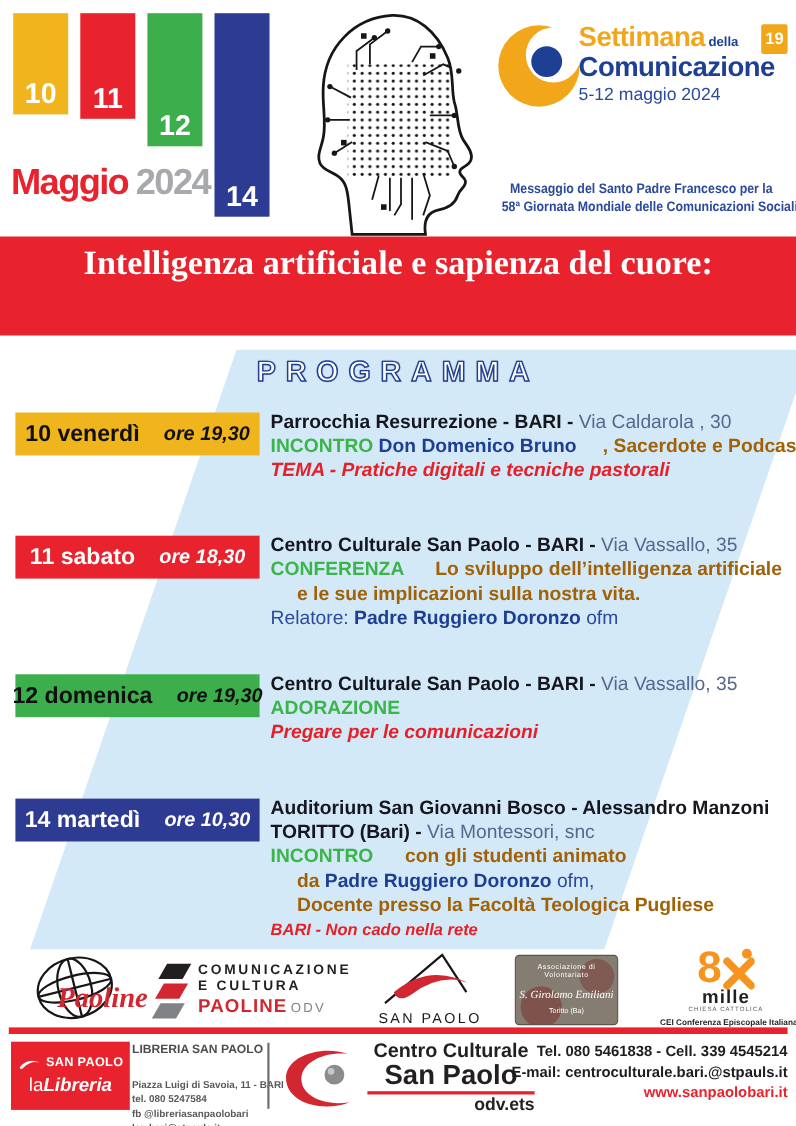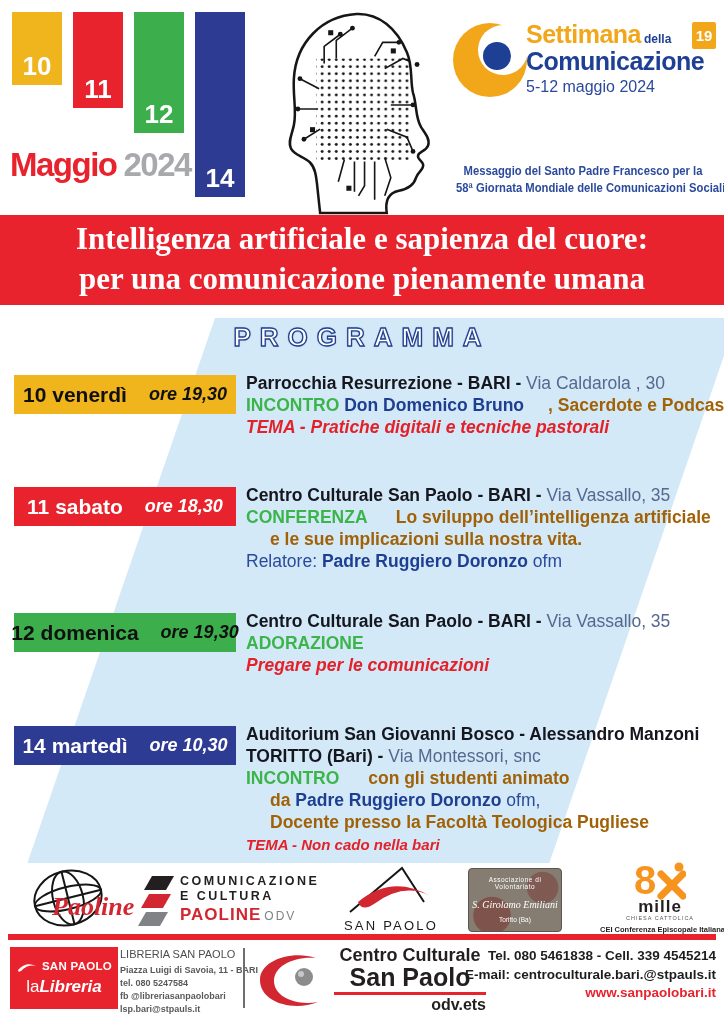--- a/index.html
+++ b/index.html
@@ -104,21 +104,21 @@
   
   .lib-box { position:absolute; left:10px; top:947px; width:108px; height:62px; background:#E8232D;
              color:#fff; display:flex; flex-direction:column; align-items:center; justify-content:center; gap:4px; }
   .lib-row1 { display:flex; align-items:center; gap:4px; }
   .lib-brand { font-size:11.5px; font-weight:bold; letter-spacing:.3px; }
   .lib-row2 { font-size:17px; }
   .lib-row2 .la { font-weight:normal; }
   .lib-row2 .li { font-weight:bold; font-style:italic; }
 
   .bookstore { position:absolute; left:120px; top:948px; width:120px; color:#58595B; }
-  .bs-name { font-size:11px; font-weight:normal; color:#4D4D4F; margin-bottom:4px; white-space:nowrap; }
+  .bs-name { font-size:11px; font-weight:bold; color:#4D4D4F; margin-bottom:20px; white-space:nowrap; }
   .bs-line { font-size:9px; font-weight:bold; line-height:13px; white-space:nowrap; }
 
   .vdivider { position:absolute; left:243px; top:948px; width:2px; height:60px; background:#6d6e70; }
 
   .centro-logo { position:absolute; left:252px; top:950px; }
   .centro-text { position:absolute; left:334px; top:946px; width:152px; color:#231F20; text-align:center; }
   .ct1 { font-size:18px; font-weight:bold; line-height:19px; white-space:nowrap; }
   .ct2 { font-size:25px; font-weight:bold; line-height:25px; white-space:nowrap; }
   .ct-rule { height:3px; background:#E8232D; margin-top:2px; }
   .ct3 { font-size:16px; font-weight:bold; text-align:right; margin-top:1px; }
@@ -127,21 +127,21 @@
              font-weight:bold; color:#1d1d1f; line-height:18.5px; }
   .contact .red { color:#E8232D; }
   .contact div { white-space:nowrap; }
 </style>
 </head>
 <body>
 
 <div class="page">
 
   <div>
-      <div class="day-col" style="left: 12px; height: 73px; background: rgb(240, 180, 28);">
+      <div class="day-col" style="left: 12px; height: 92px; background: rgb(240, 180, 28);">
         <div class="num">10</div>
       </div>
       <div class="day-col" style="left: 73px; height: 96px; background: rgb(232, 35, 45);">
         <div class="num">11</div>
       </div>
       <div class="day-col" style="left: 134px; height: 121px; background: rgb(60, 174, 75);">
         <div class="num">12</div>
       </div>
       <div class="day-col" style="left: 195px; height: 185px; background: rgb(46, 59, 146);">
         <div class="num">14</div>
@@ -209,21 +209,20 @@
     <div class="badge19">19</div>
   </div>
 
   <div class="message">
     <div>Messaggio del Santo Padre Francesco per la</div>
     <div>58ª Giornata Mondiale delle Comunicazioni Sociali</div>
   </div>
 
   <div class="banner">
     <div>Intelligenza artificiale e sapienza del cuore:</div>
-    <div>per una comunicazione pienamente umana</div>
   </div>
 
   <div class="band"></div>
   <div class="prog-title">PROGRAMMA</div>
   <div id="program">
       <div class="entry">
         <div class="date-box" style="background: rgb(240, 180, 28); color: rgb(16, 16, 16);">
           <span class="day">10 venerdì</span>
           <span class="time">ore 19,30</span>
         </div>
@@ -260,21 +259,21 @@
         <div class="date-box" style="background: rgb(46, 59, 146); color: rgb(255, 255, 255);">
           <span class="day">14 martedì</span>
           <span class="time">ore 10,30</span>
         </div>
         <div class="lines">
           <div class="line"><span class="seg-venue">Auditorium San Giovanni Bosco - Alessandro Manzoni</span></div>
           <div class="line"><span class="seg-venue">TORITTO (Bari) - </span><span class="seg-addr">Via Montessori, snc</span></div>
           <div class="line"><span class="seg-tag">INCONTRO </span><span class="seg-bluebold">con gli studenti animato</span></div>
           <div class="line"><span class="seg-bluebold">da </span><span class="seg-navybold">Padre Ruggiero Doronzo</span><span class="seg-blue"> ofm,</span></div>
           <div class="line"><span class="seg-bluebold">Docente presso la Facoltà Teologica Pugliese</span></div>
-          <div class="line"><span class="seg-reditsm">TEMA - Non cado nella bari</span></div>
+          <div class="line"><span class="seg-reditsm">BARI - Non cado nella rete</span></div>
         </div>
       </div>
     </div>
 
   <div class="partners">
     <div class="p-paoline">
       <svg width="80" height="68" viewBox="0 0 80 68">
         <g stroke="#161616" stroke-width="2" fill="none" transform="rotate(-14 40 32)">
           <ellipse cx="40" cy="32" rx="34" ry="27"></ellipse>
           <ellipse cx="40" cy="32" rx="15" ry="27"></ellipse>

